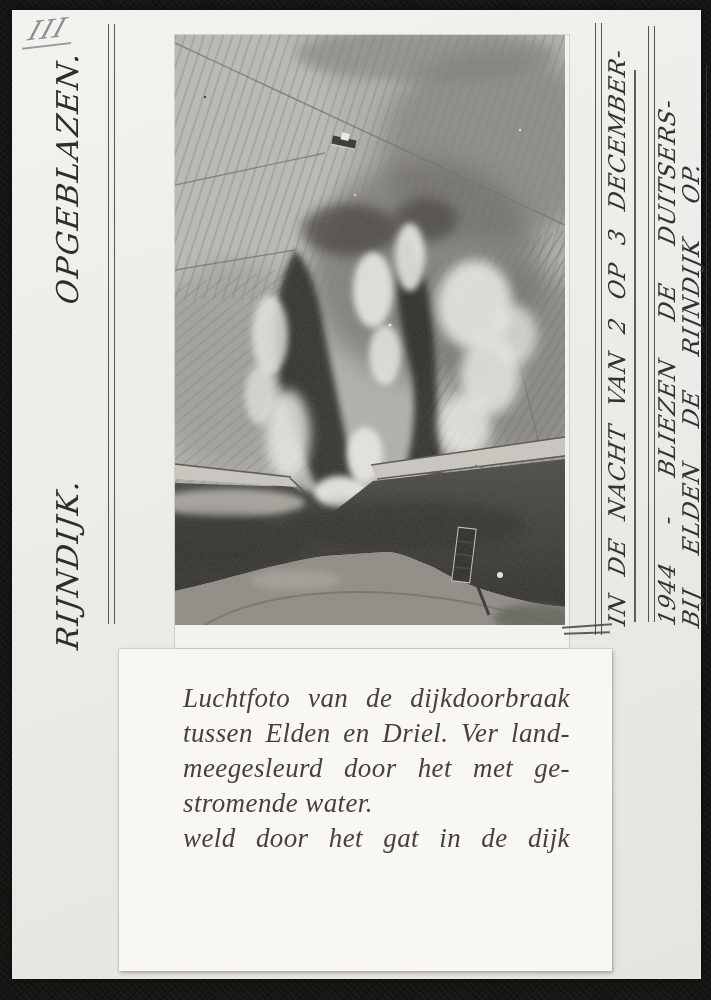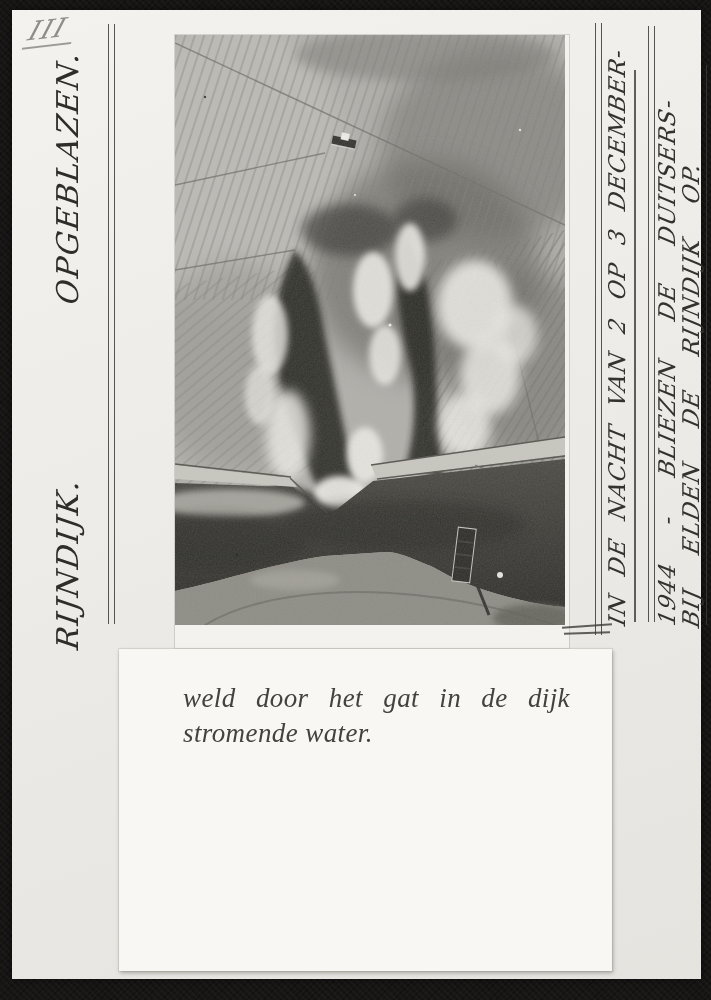--- a/index.html
+++ b/index.html
@@ -215,19 +215,22 @@
     <div class="thinline hatch2"></div>
     <div class="note n1">IN DE NACHT VAN 2 OP 3 DECEMBER-</div>
     <div class="thinline u1"></div>
     <div class="vrule b"></div>
     <div class="note n2">1944 - BLIEZEN DE DUITSERS-</div>
     <div class="note n3">BIJ ELDEN DE RIJNDIJK OP.</div>
     <div class="vrule c"></div>
 
     <div class="caption-card">
       <div class="caption-text">
+        <div class="cap-line just">Luchtfoto van de dijkdoorbraak</div>
+        <div class="cap-line just">tussen Elden en Driel. Ver land-</div>
+        <div class="cap-line just">meegesleurd door het met ge-</div>
+        <div class="cap-line">stromende water.</div>
         <div class="cap-line just">weld door het gat in de dijk</div>
-        <div class="cap-line">stromende water.</div>
       </div>
     </div>
 
   </div>
 </div>
 
 </body></html>

